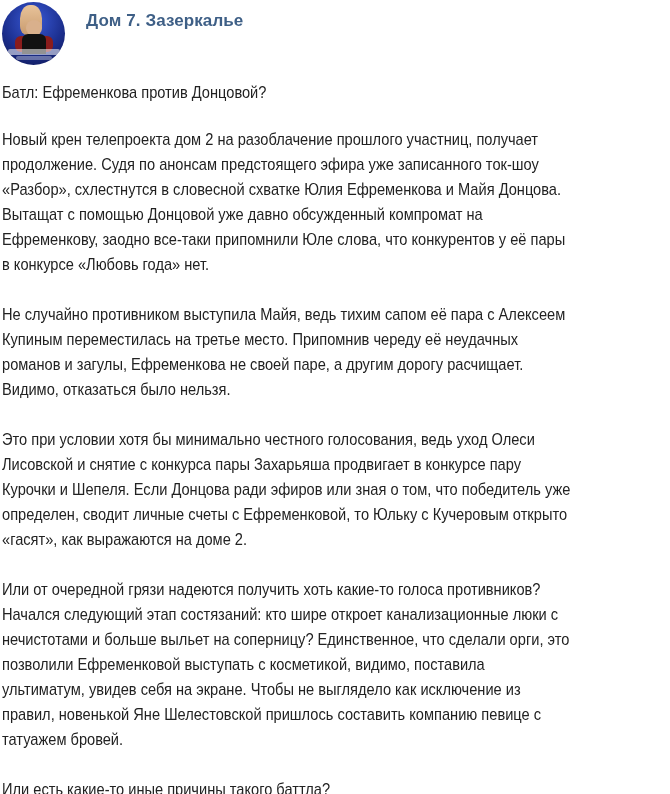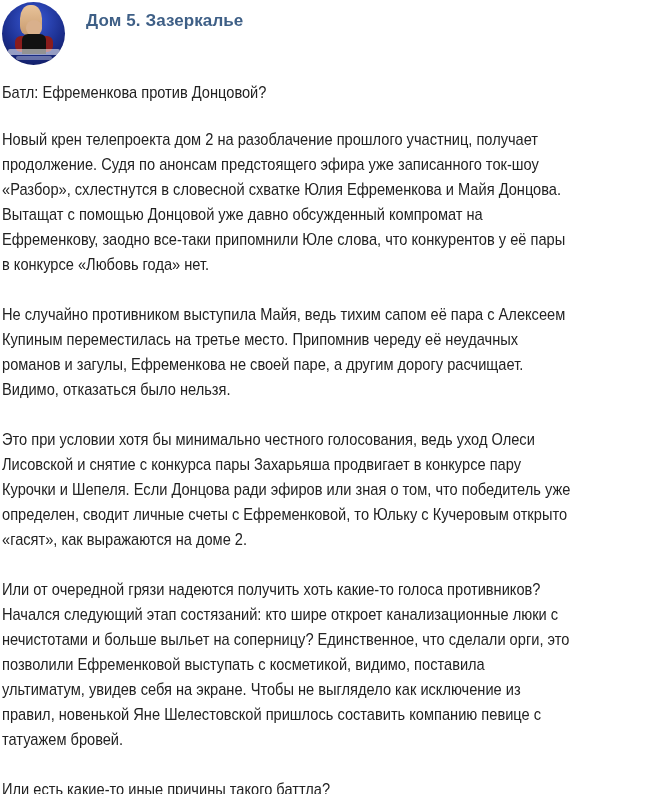--- a/index.html
+++ b/index.html
@@ -126,21 +126,21 @@
 
 <div class="header">
   <div class="avatar">
     <div class="chair"></div>
     <div class="woman"></div>
     <div class="man"></div>
     <div class="suit"></div>
     <div class="caption"></div>
     <div class="caption2"></div>
   </div>
-  <a class="group-title">Дом 5. Зазеркалье</a>
+  <a class="group-title">Дом 7. Зазеркалье</a>
 </div>
 
 <div class="post">
   <p class="title-line">Батл: Ефременкова против Донцовой?</p>
 
   <p>
     <span class="line">Новый крен телепроекта дом 2 на разоблачение прошлого участниц, получает</span>
     <span class="line">продолжение. Судя по анонсам  предстоящего эфира уже записанного ток-шоу</span>
     <span class="line">«Разбор», схлестнутся в словесной схватке Юлия Ефременкова и Майя Донцова.</span>
     <span class="line">Вытащат с помощью Донцовой уже давно обсужденный компромат на</span>

